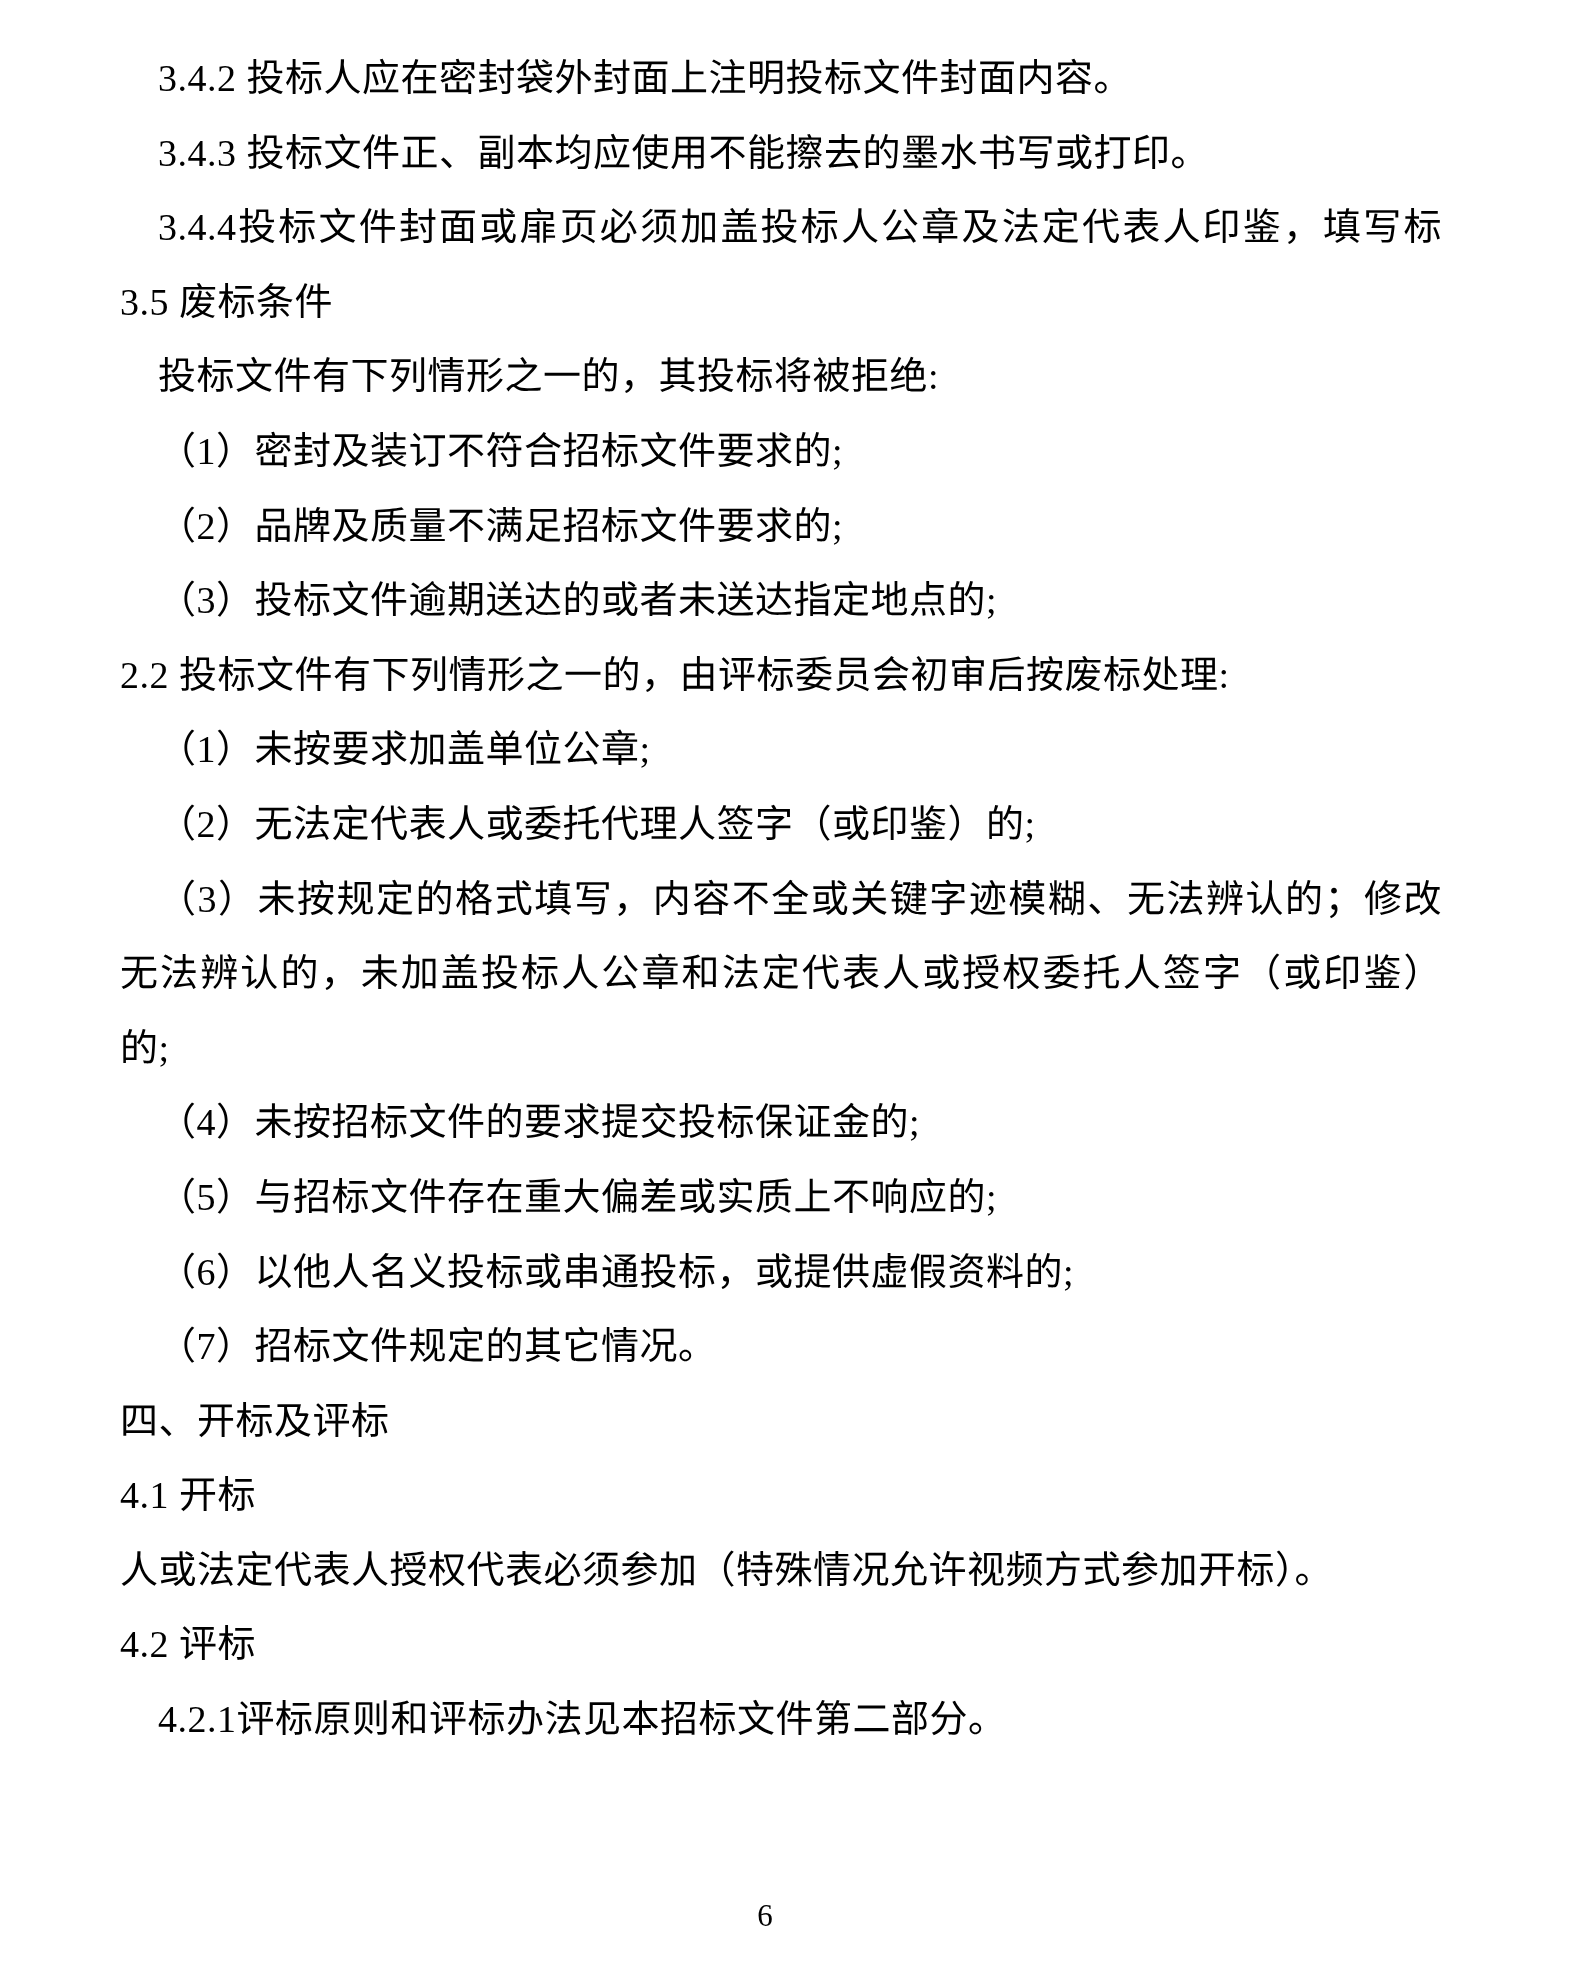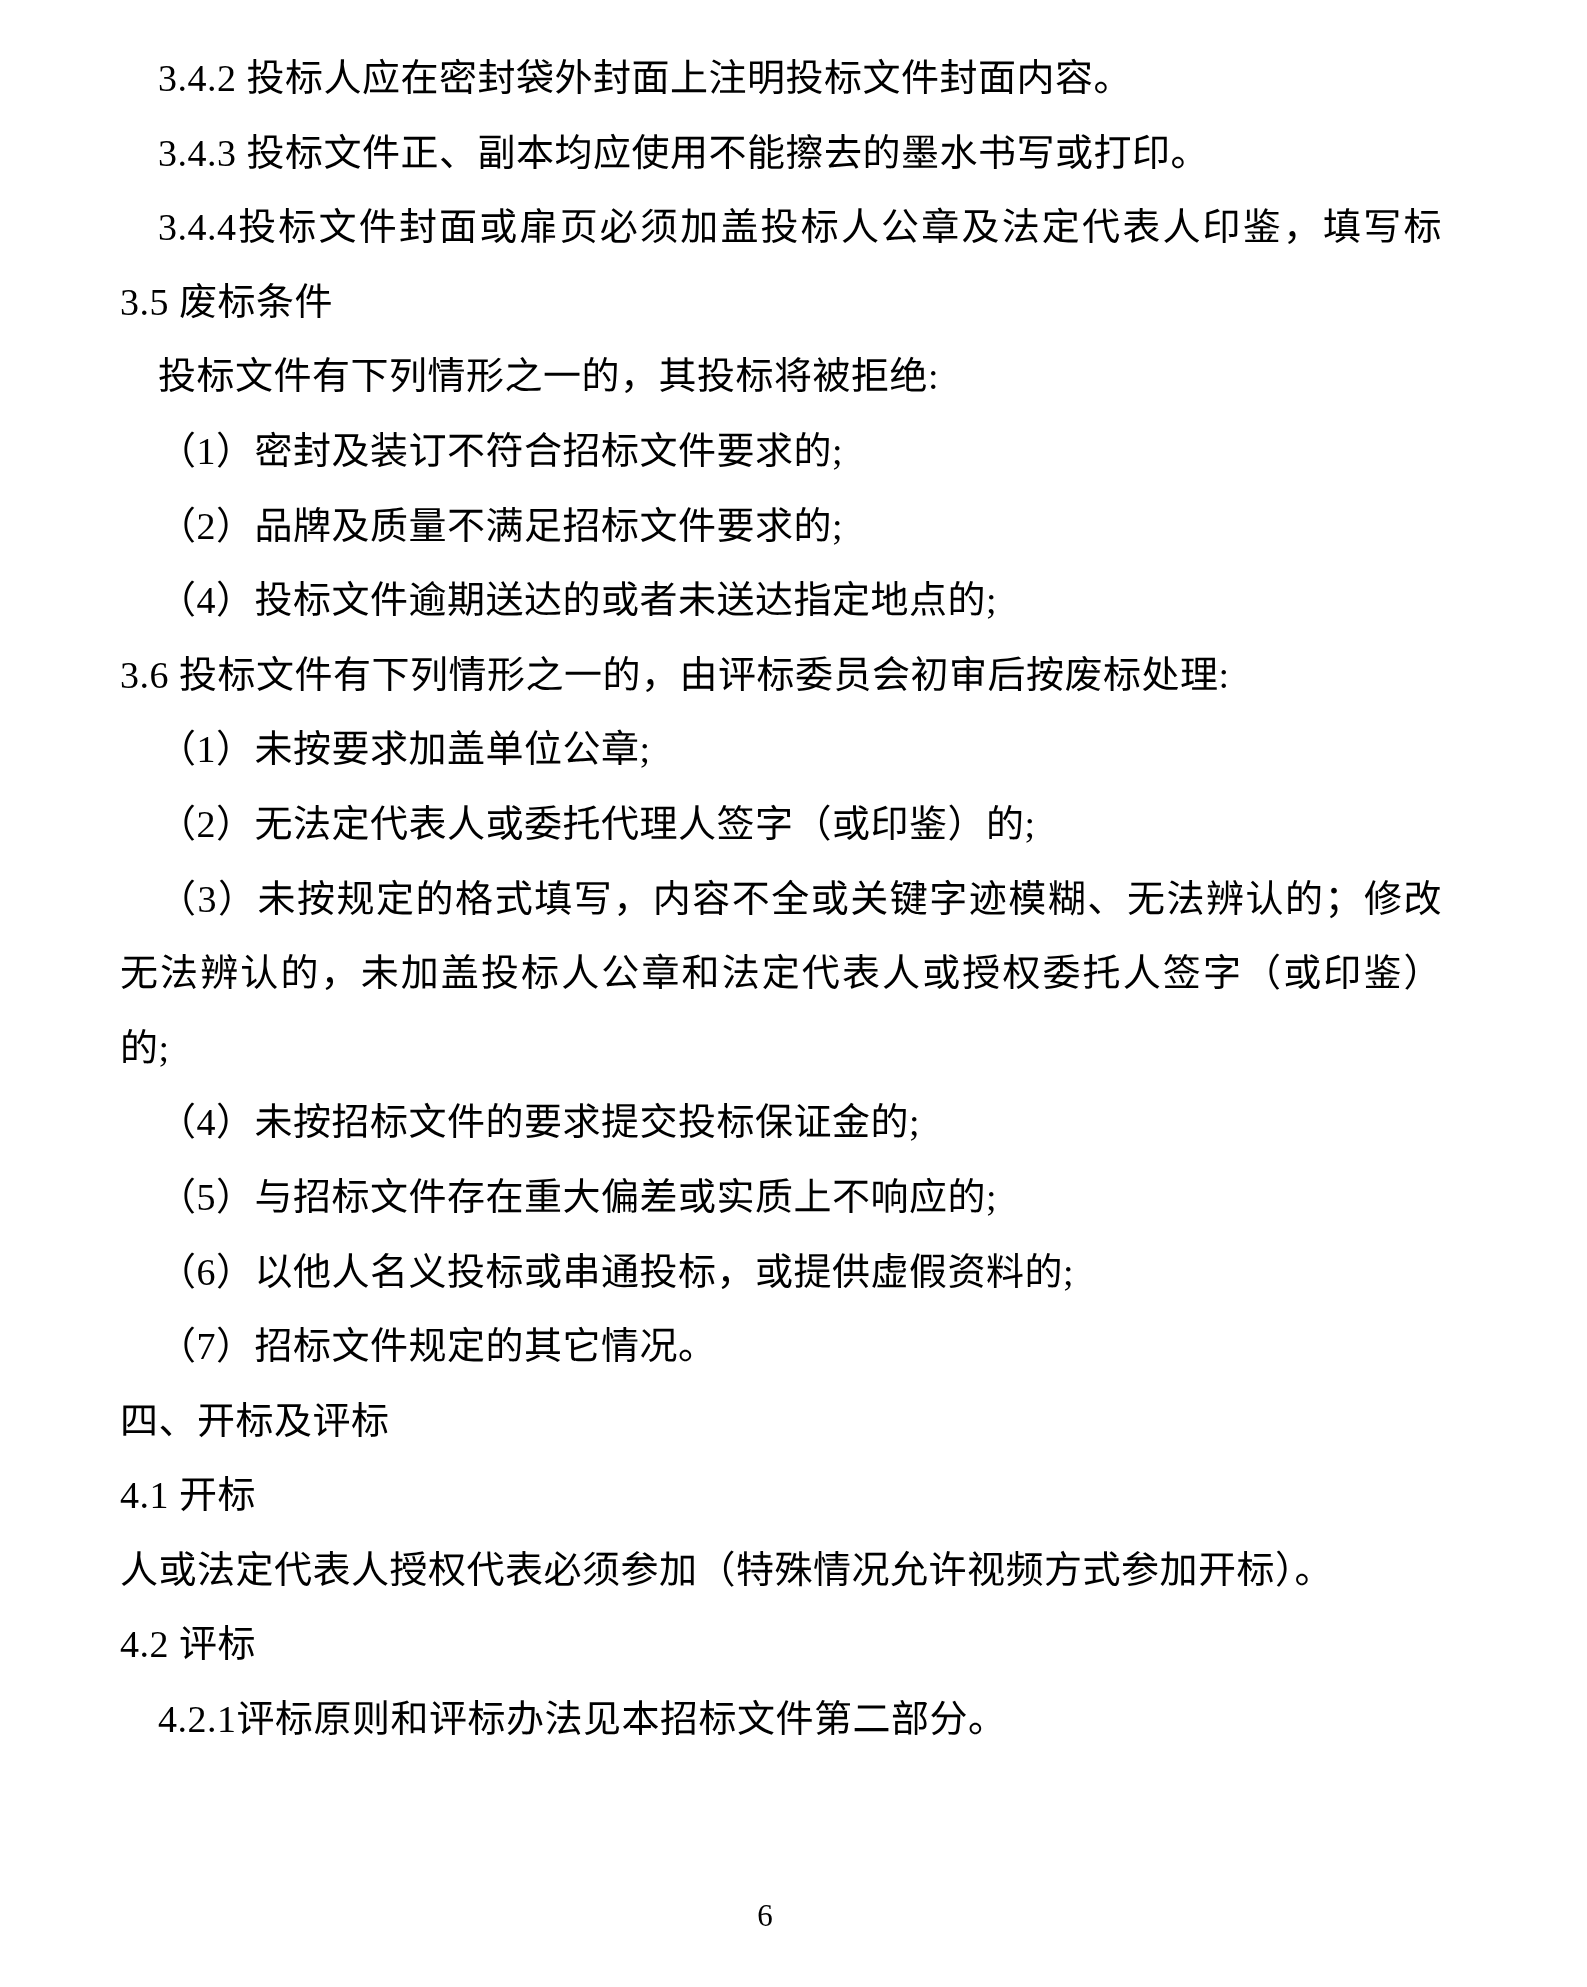--- a/index.html
+++ b/index.html
@@ -57,22 +57,22 @@
 
 <div class="page">
   <div class="doc-body">
       <div class="line indent"><span>3.4.2 投标人应在密封袋外封面上注明投标文件封面内容。</span></div>
       <div class="line indent"><span>3.4.3 投标文件正、副本均应使用不能擦去的墨水书写或打印。</span></div>
       <div class="line indent fill"><span>3.4.4投标文件封面或扉页必须加盖投标人公章及法定代表人印鉴，填写标</span></div>
       <div class="line"><span>3.5 废标条件</span></div>
       <div class="line indent"><span>投标文件有下列情形之一的，其投标将被拒绝:</span></div>
       <div class="line indent"><span>（1）密封及装订不符合招标文件要求的;</span></div>
       <div class="line indent"><span>（2）品牌及质量不满足招标文件要求的;</span></div>
-      <div class="line indent"><span>（4）投标文件逾期送达的或者未送达指定地点的;</span></div>
-      <div class="line"><span>3.6 投标文件有下列情形之一的，由评标委员会初审后按废标处理:</span></div>
+      <div class="line indent"><span>（3）投标文件逾期送达的或者未送达指定地点的;</span></div>
+      <div class="line"><span>2.2 投标文件有下列情形之一的，由评标委员会初审后按废标处理:</span></div>
       <div class="line indent"><span>（1）未按要求加盖单位公章;</span></div>
       <div class="line indent"><span>（2）无法定代表人或委托代理人签字（或印鉴）的;</span></div>
       <div class="line indent fill"><span>（3）未按规定的格式填写，内容不全或关键字迹模糊、无法辨认的；修改</span></div>
       <div class="line fill"><span>无法辨认的，未加盖投标人公章和法定代表人或授权委托人签字（或印鉴）</span></div>
       <div class="line"><span>的;</span></div>
       <div class="line indent"><span>（4）未按招标文件的要求提交投标保证金的;</span></div>
       <div class="line indent"><span>（5）与招标文件存在重大偏差或实质上不响应的;</span></div>
       <div class="line indent"><span>（6）以他人名义投标或串通投标，或提供虚假资料的;</span></div>
       <div class="line indent"><span>（7）招标文件规定的其它情况。</span></div>
       <div class="line heading"><span class="bold">四、开标及评标</span></div>

